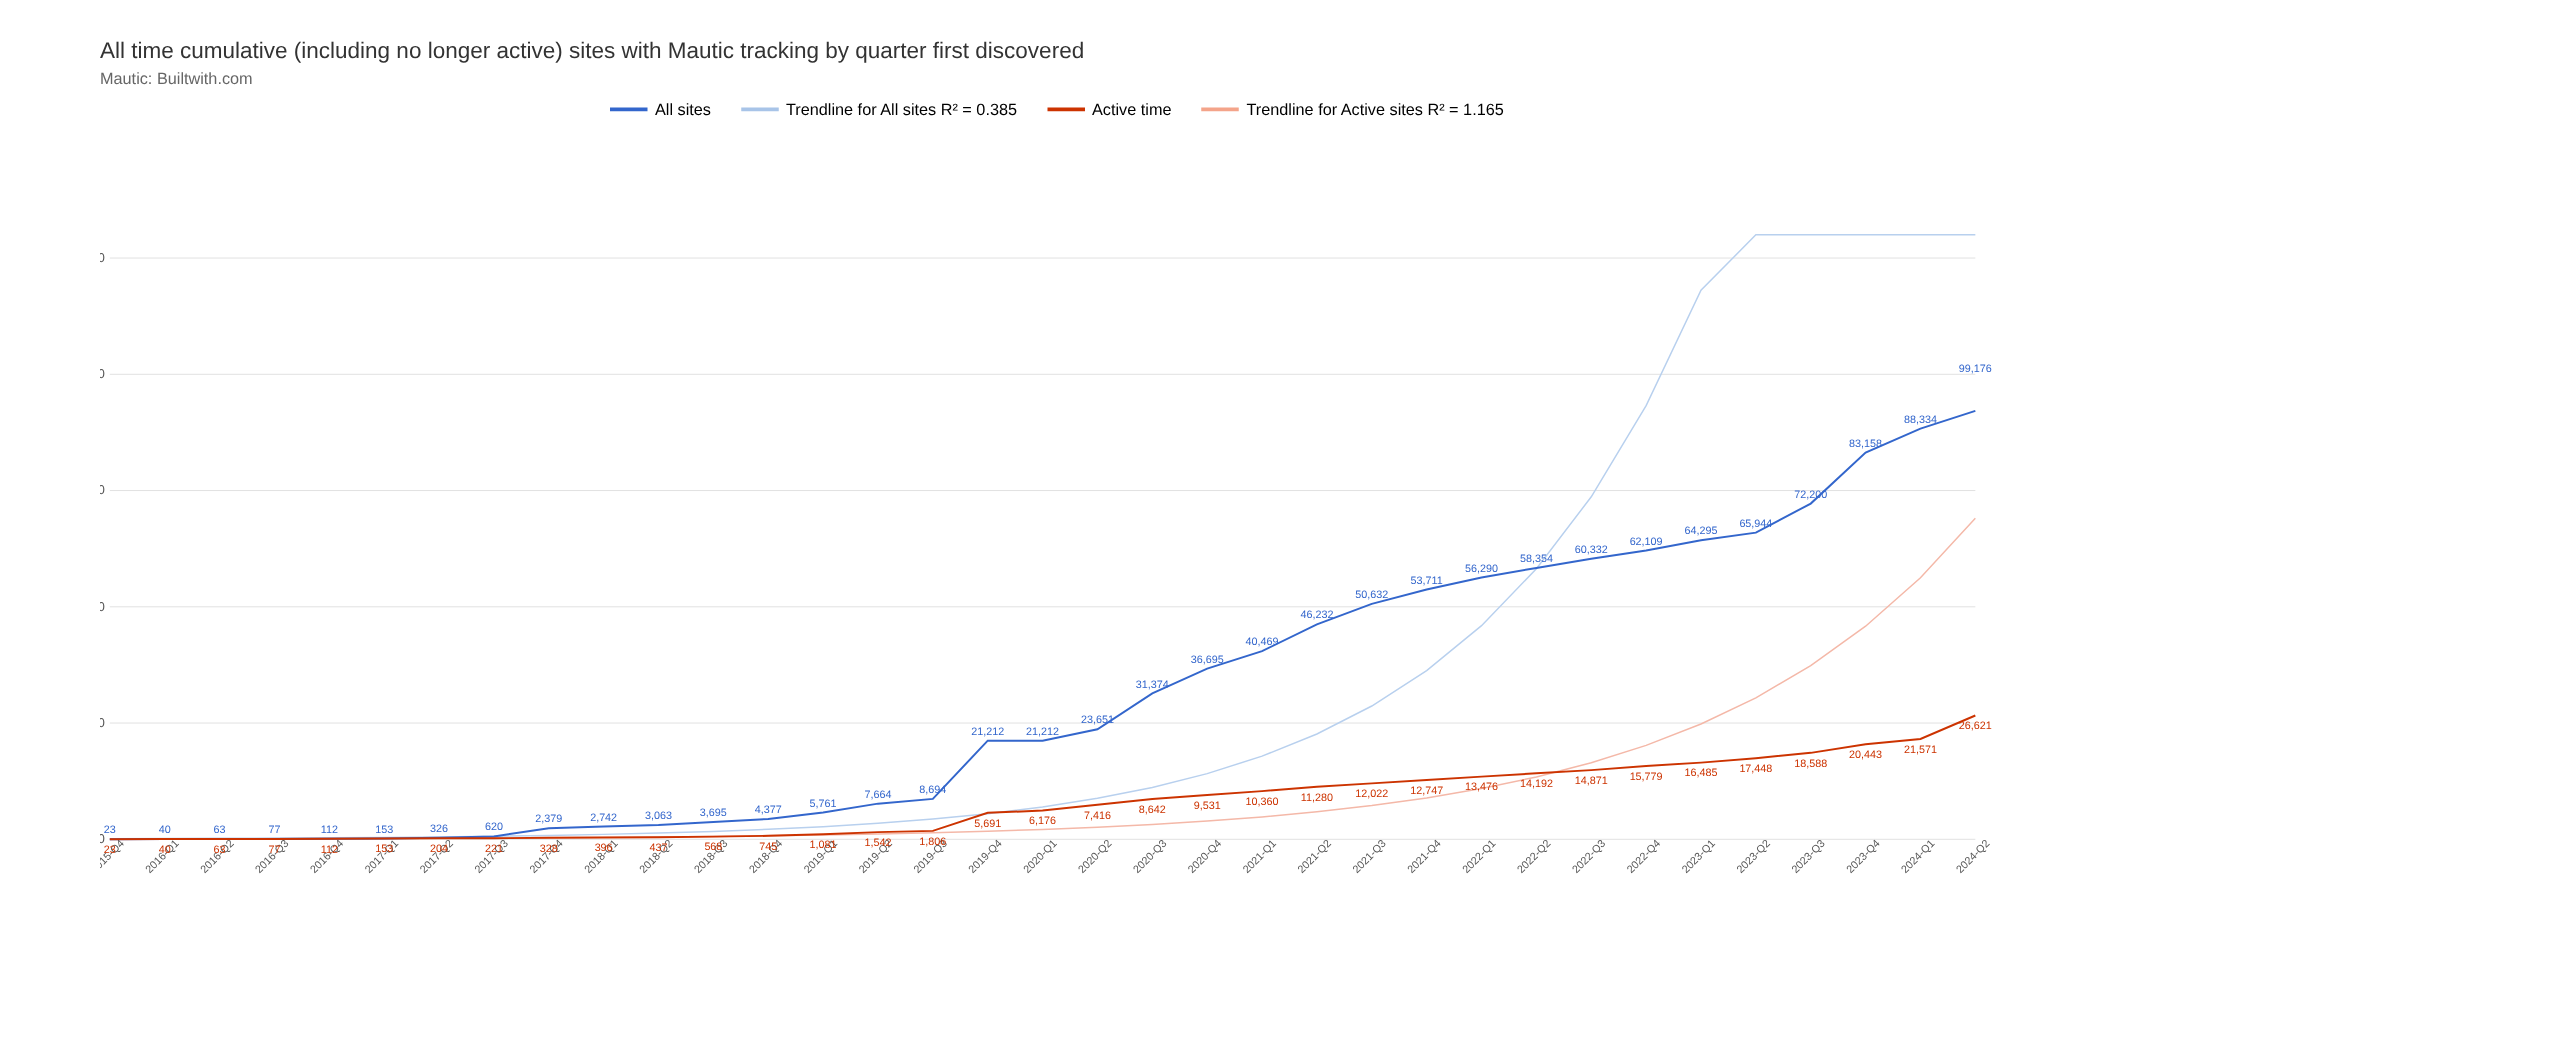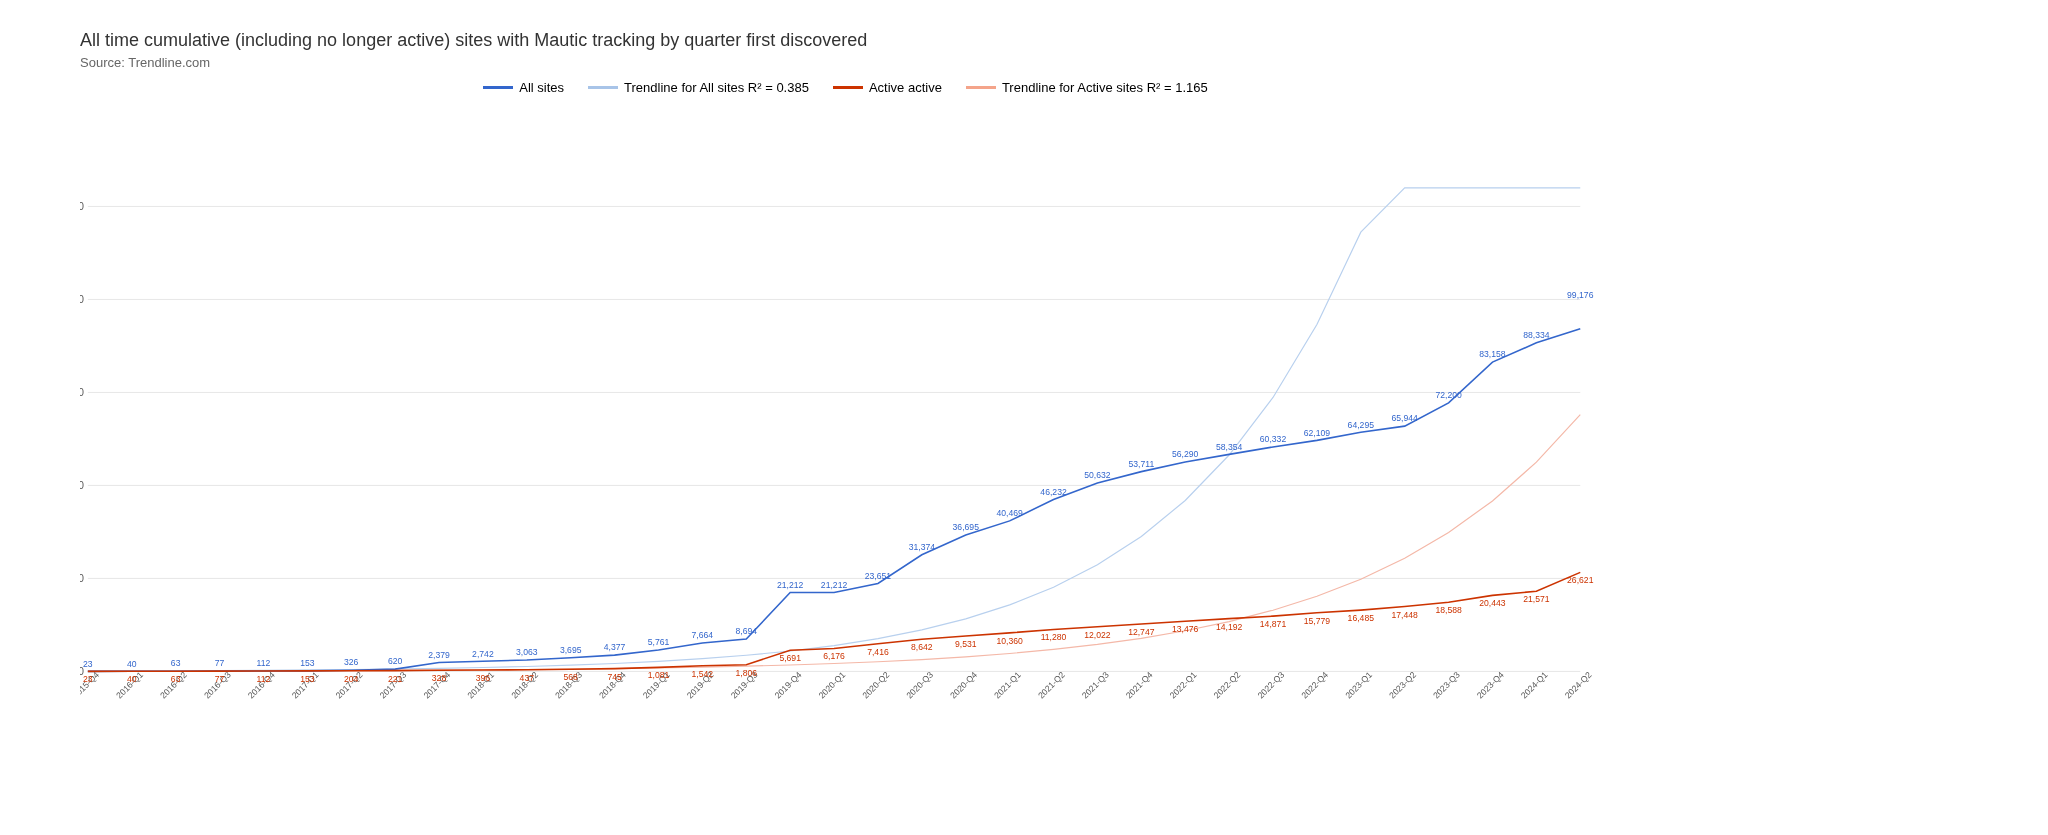--- a/index.html
+++ b/index.html
@@ -53,34 +53,34 @@
       top: 110px;
       width: calc(100% - 120px);
       height: calc(100% - 180px);
     }
   </style>
 </head>
 <body>
 
 <div class="chart-container">
   <div class="chart-title">All time cumulative (including no longer active) sites with Mautic tracking by quarter first discovered</div>
-  <div class="chart-source">Source: Trendline.com</div>
+  <div class="chart-source">Mautic: Builtwith.com</div>
 
   <div class="legend">
     <div class="legend-item">
       <div class="legend-line all-sites"></div>
       <span>All sites</span>
     </div>
     <div class="legend-item">
       <div class="legend-line all-trend"></div>
       <span>Trendline for All sites R² = 0.385</span>
     </div>
     <div class="legend-item">
       <div class="legend-line active-sites"></div>
-      <span>Active active</span>
+      <span>Active time</span>
     </div>
     <div class="legend-item">
       <div class="legend-line active-trend"></div>
       <span>Trendline for Active sites R² = 1.165</span>
     </div>
   </div>
 
   <svg class="svg-chart" id="main-svg" viewBox="0 0 1928 655" width="1928" height="655">
       <line x1="10" x2="1908" y1="625" y2="625" stroke="#e0e0e0" stroke-width="1"></line>
       <text x="5" y="629" text-anchor="end" font-size="13" fill="#555">0</text>

